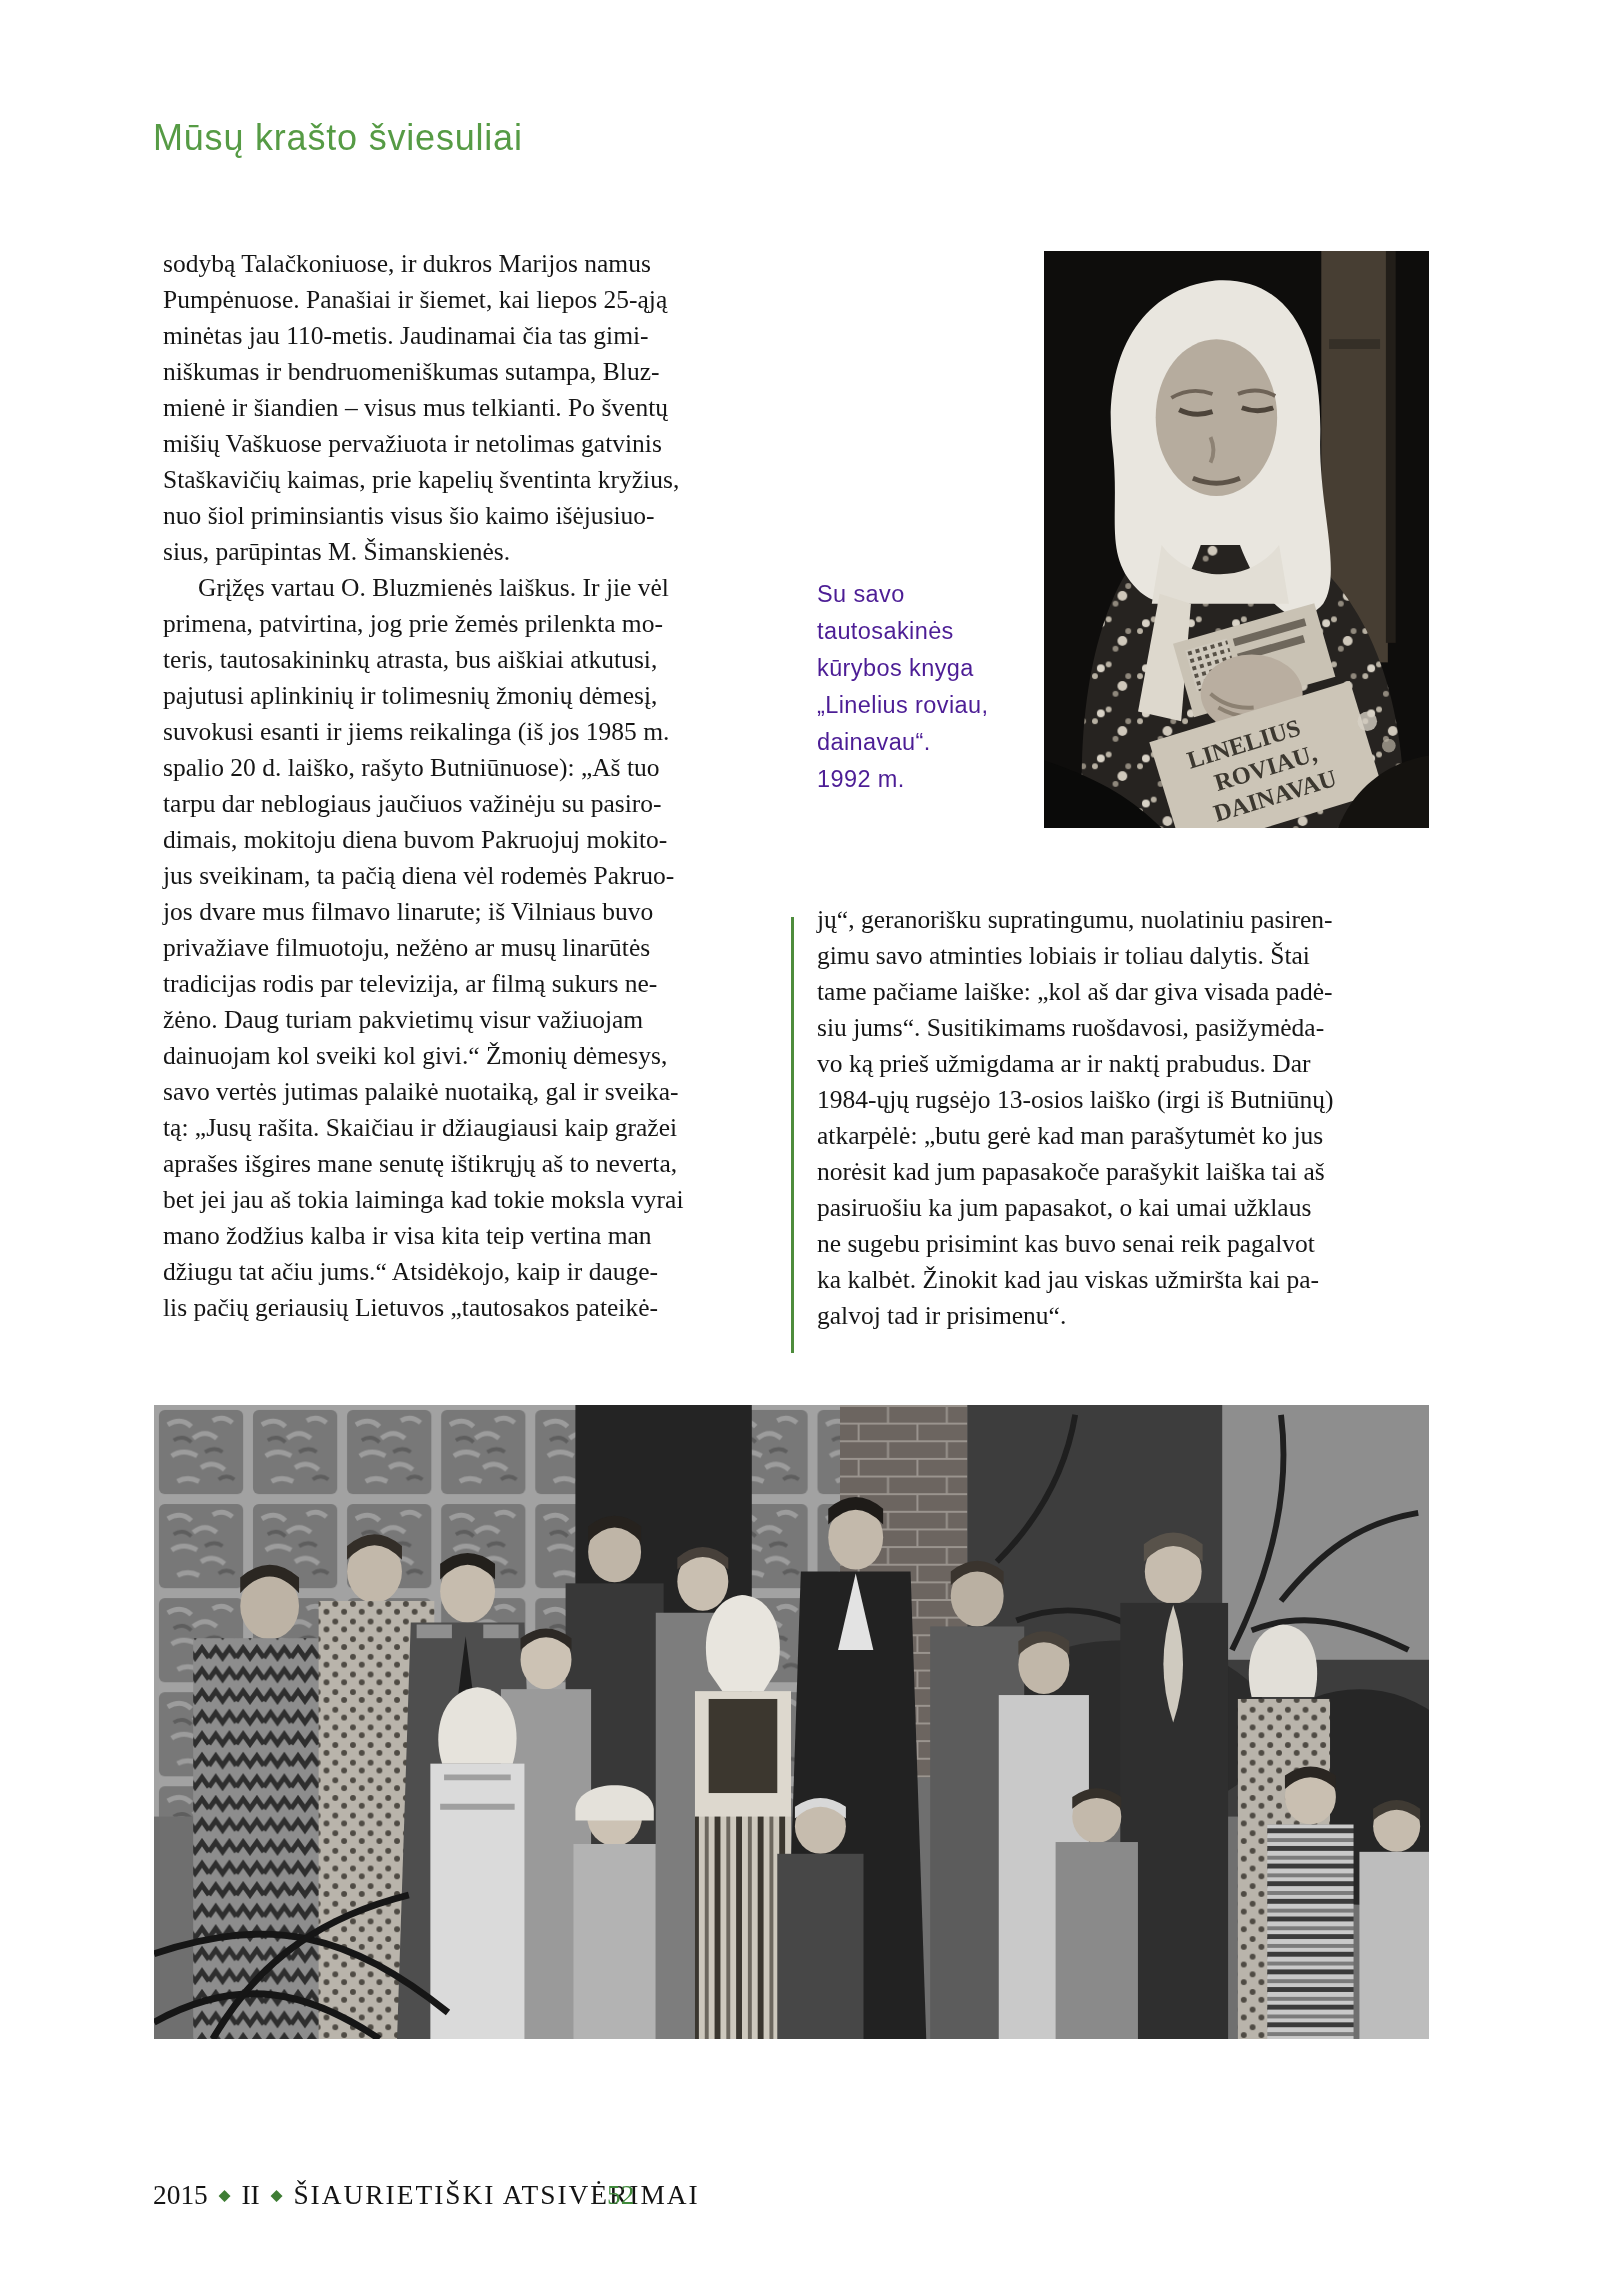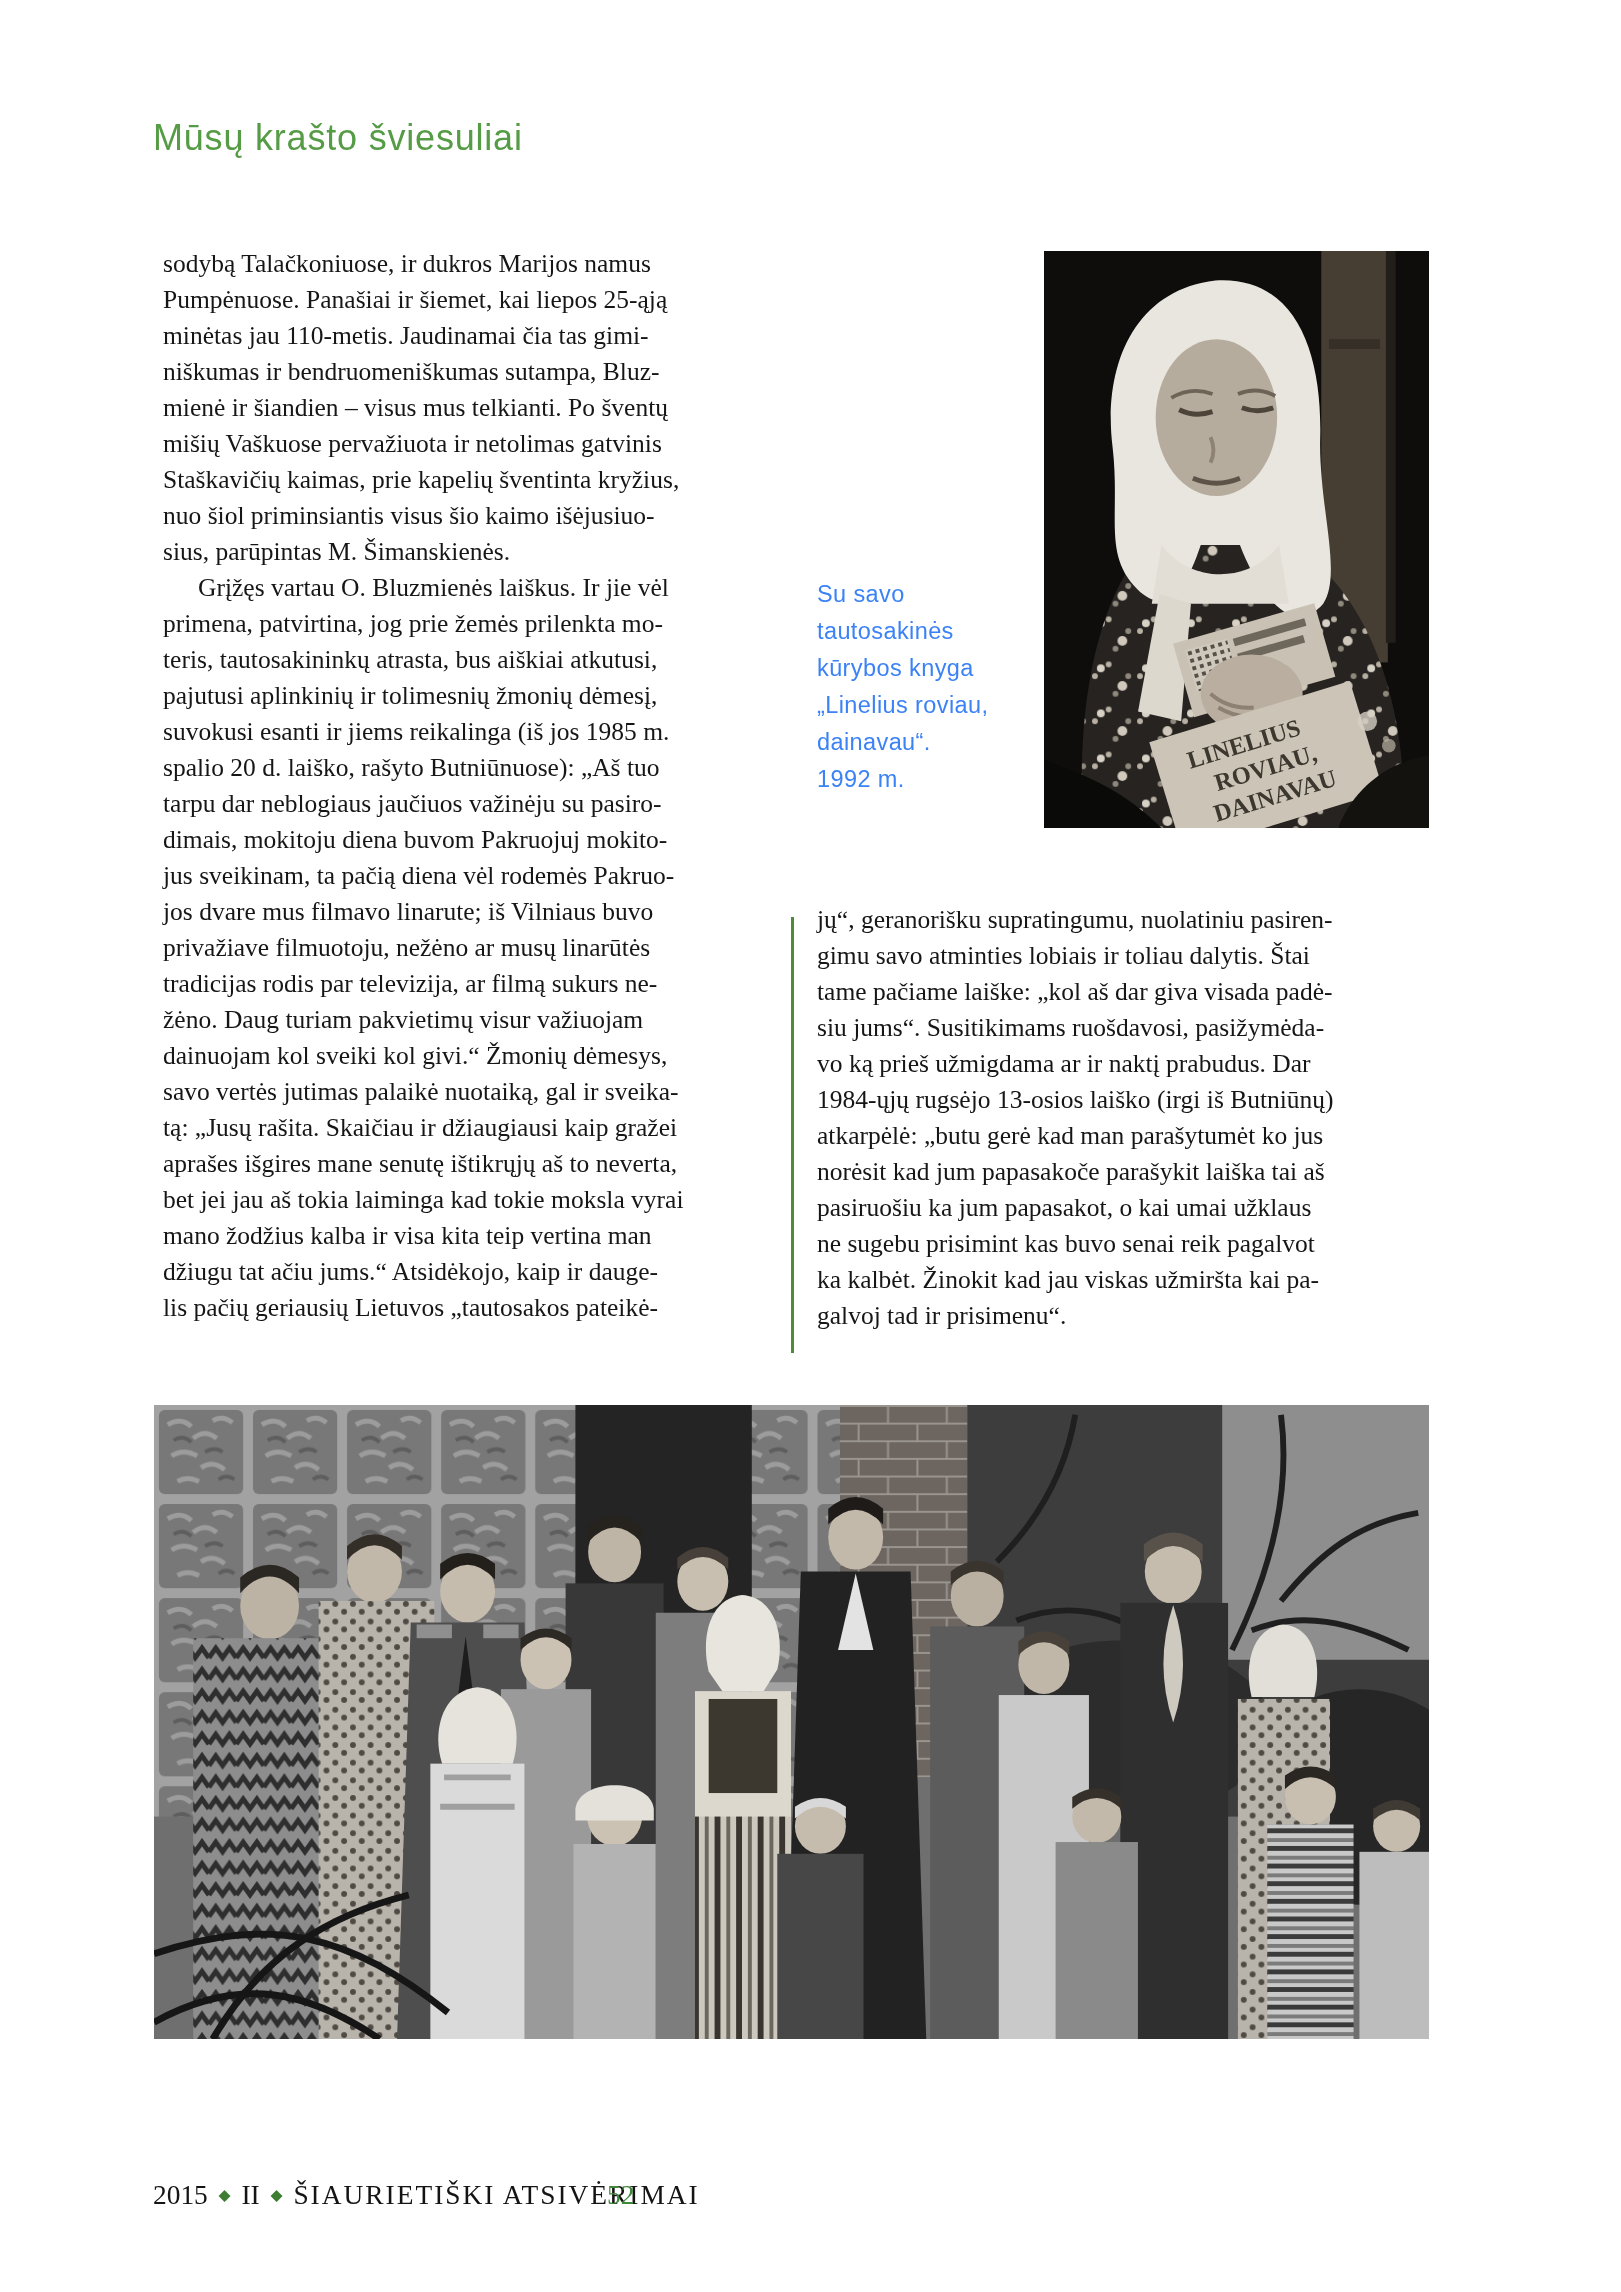--- a/index.html
+++ b/index.html
@@ -12,21 +12,21 @@
     position:absolute; left:153px; top:117px;
     font-family:"Liberation Sans","DejaVu Sans",sans-serif;
     font-size:36px; letter-spacing:0.8px; color:#569b45;
   }
   .body-text { font-size:25.5px; line-height:36px; color:#161616; white-space:pre-line; }
   .col1 { position:absolute; left:153px; top:246px; width:647px;margin-left:10px; }
   .indent-para { text-indent:35px;font-family:Liberation Serif, serif; }
   .side-caption {
     position:absolute; left:817px; top:576px; width:216px;
     font-family:"Liberation Sans","DejaVu Sans",sans-serif;
-    font-size:23.5px; line-height:37px; letter-spacing:0.4px; color:#3b82f6;
+    font-size:23.5px; line-height:37px; letter-spacing:0.4px; color:#4c1d95;
     white-space:pre-line;
   }
   .v-divider { position:absolute; left:791px; top:917px; width:2.9px; height:436px; background:#4e8c3c; }
   .col2 { position:absolute; left:817px; top:902px; width:647px; }
   .photo { position:absolute; }
   .photo svg { display:block; width:100%; height:100%; }
   .photo-portrait { left:1044px; top:251px; width:385px; height:577px; }
   .photo-group { left:154px; top:1405px; width:1275px; height:634px; }
   .bottom-caption {
     position:absolute; left:154px; top:2058px;

